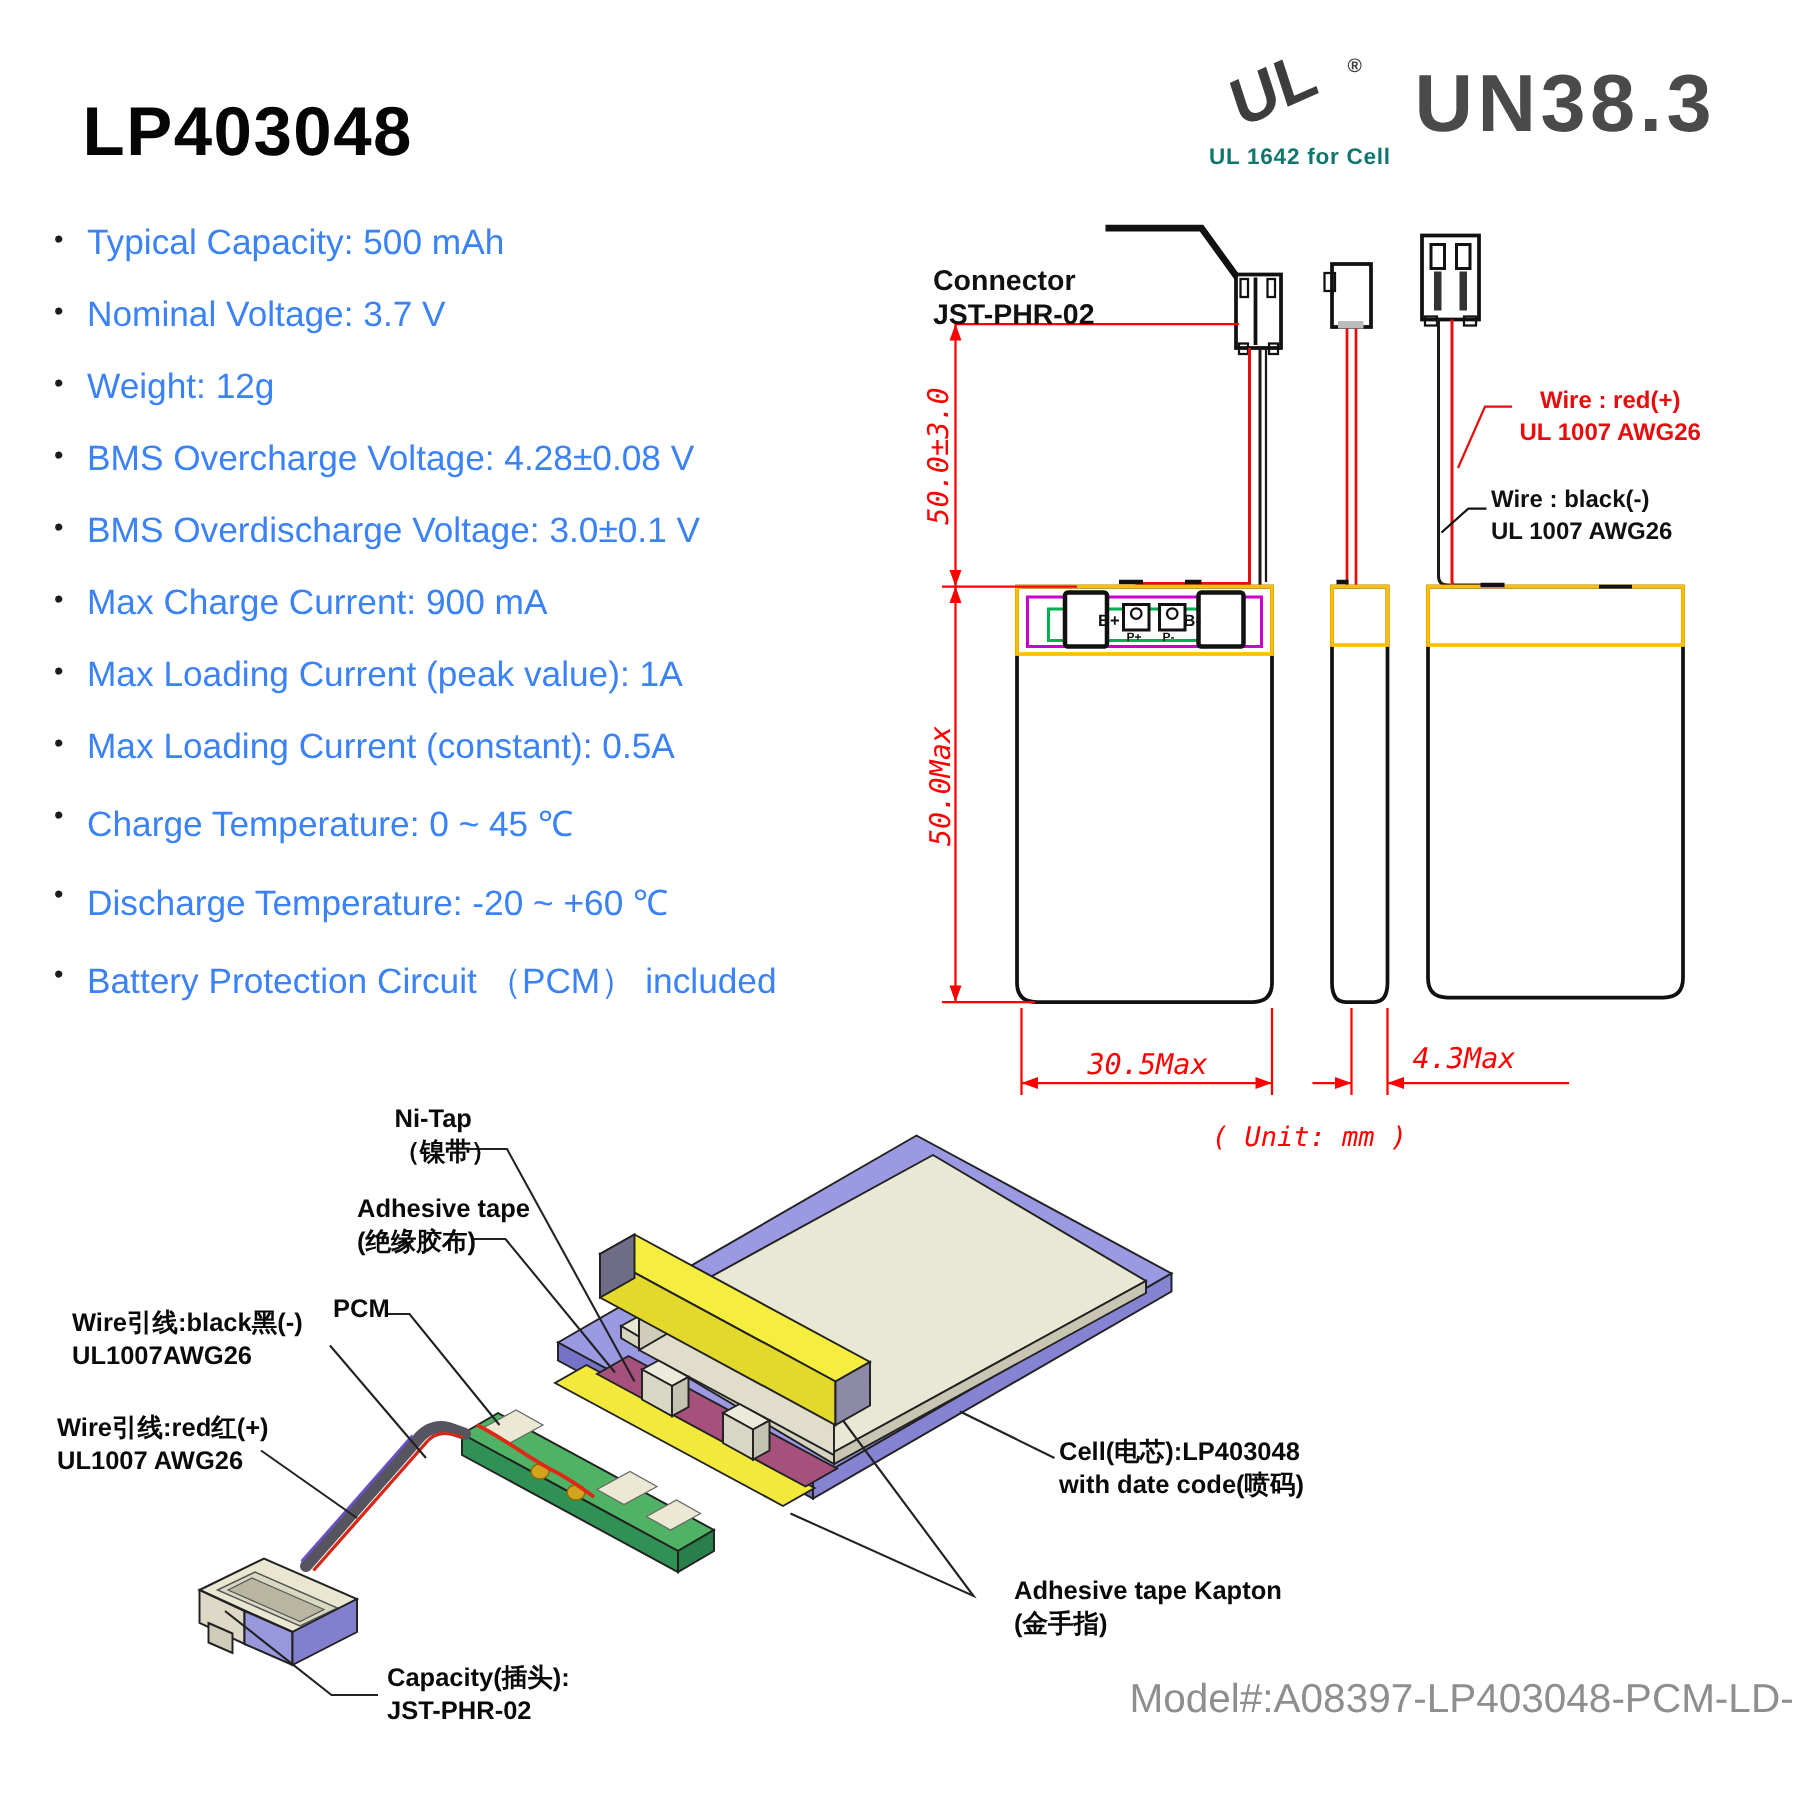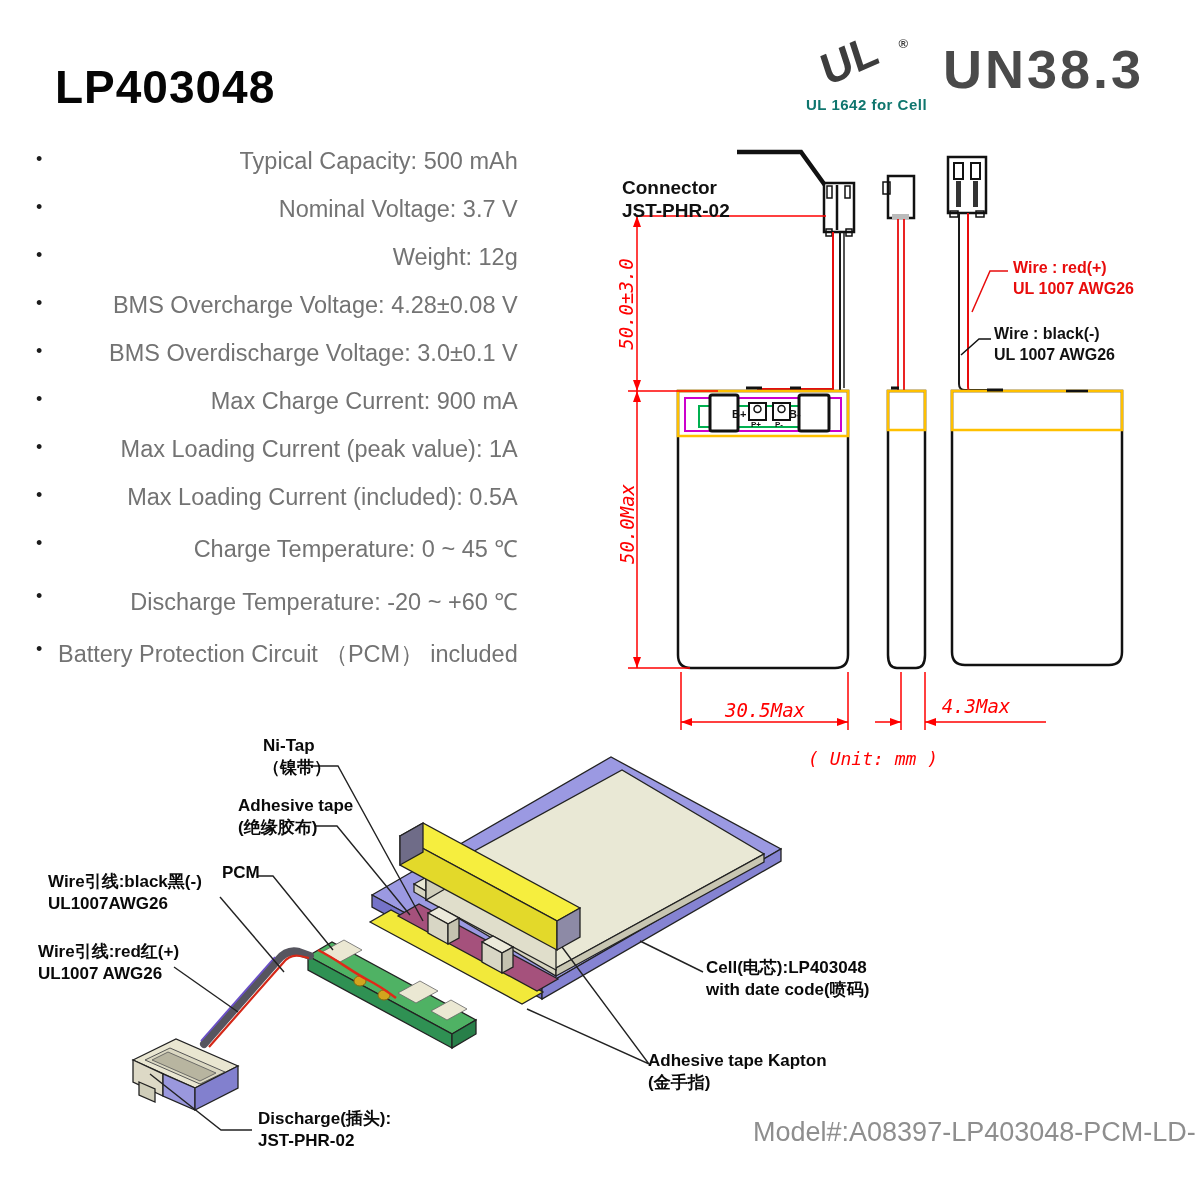--- a/index.html
+++ b/index.html
@@ -2,21 +2,21 @@
 <html><head>
 <meta charset="utf-8">
 <style>
   html,body{margin:0;padding:0;background:#fff;}
   #canvas{position:relative;width:1200px;height:1200px;background:#fff;overflow:hidden;
           font-family:"Liberation Sans",sans-serif;color:#111;}
   #art{position:absolute;left:0;top:0;width:1200px;height:1200px;}
   .abs{position:absolute;}
   .title{font-size:46px;font-weight:700;color:#050505;letter-spacing:1px;}
   .speclist{list-style:none;margin:0;padding:0;}
-  .speclist li{position:relative;font-size:23.5px;color:#737373;padding-left:22px;margin-bottom:21px;white-space:nowrap;text-align:right;}
+  .speclist li{position:relative;font-size:23.5px;color:#3b82f6;padding-left:22px;margin-bottom:21px;white-space:nowrap;}
   .speclist li::before{content:"•";position:absolute;left:0;top:1px;font-size:18px;color:#1c1c1c;}
   .un-text{font-size:54px;font-weight:700;color:#4a4a4a;letter-spacing:3px;}
   .ul-logo{display:inline-block;font-weight:900;font-size:44px;color:#3d3d3d;
            transform:rotate(-24deg) skewX(-6deg);line-height:1;}
   .ul-reg{font-size:13px;font-weight:700;color:#3d3d3d;position:absolute;right:-2px;top:-2px;}
   .ul-sub{font-size:15px;font-weight:700;color:#0f766e;letter-spacing:0.5px;}
   .dwg-label{font-size:19px;font-weight:700;color:#111;line-height:23px;white-space:nowrap;}
   .dim{font-family:"DejaVu Sans Mono",monospace;font-style:italic;font-size:19px;color:#ff0000;
        text-align:center;white-space:nowrap;}
   .dim-v{transform:rotate(-90deg);transform-origin:center;}
@@ -208,38 +208,38 @@
   <div class="abs un-text" style="left:943px;top:38px;">UN38.3</div>
 
   <ul class="abs speclist" style="left:36px;top:148px;">
     <li>Typical Capacity: 500 mAh</li>
     <li>Nominal Voltage: 3.7 V</li>
     <li>Weight: 12g</li>
     <li>BMS Overcharge Voltage: 4.28±0.08 V</li>
     <li>BMS Overdischarge Voltage: 3.0±0.1 V</li>
     <li>Max Charge Current: 900 mA</li>
     <li>Max Loading Current (peak value): 1A</li>
-    <li>Max Loading Current (included): 0.5A</li>
+    <li>Max Loading Current (constant): 0.5A</li>
     <li>Charge Temperature: 0 ~ 45 ℃</li>
     <li>Discharge Temperature: -20 ~ +60 ℃</li>
     <li>Battery Protection Circuit （PCM） included</li>
   </ul>
 
   <div class="abs dwg-label" style="left:622px;top:136px;margin-top:40px;">
     <span style="display:block">Connector</span>
     <span style="display:block">JST-PHR-02</span>
   </div>
 
   <div class="abs dim dim-v" style="left:580px;top:293px;width:92px;">50.0±3.0</div>
   <div class="abs dim dim-v" style="left:581px;top:513px;width:92px;">50.0Max</div>
   <div class="abs dim" style="left:715px;top:699px;width:100px;">30.5Max</div>
   <div class="abs dim" style="left:931px;top:695px;width:90px;">4.3Max</div>
   <div class="abs unit-note" style="left:808px;top:748px;">( Unit: mm )</div>
 
-  <div class="abs wire-lbl red" style="left:1013px;top:257px;">
+  <div class="abs wire-lbl red" style="left:1013px;top:257px;text-align:center;">
     <span style="display:block">Wire : red(+)</span>
     <span style="display:block">UL 1007 AWG26</span>
   </div>
   <div class="abs wire-lbl blk" style="left:994px;top:323px;">
     <span style="display:block">Wire : black(-)</span>
     <span style="display:block">UL 1007 AWG26</span>
   </div>
 
   <div class="abs pcb-txt" style="left:732px;top:408px;">B+</div>
   <div class="abs pcb-txt" style="left:789px;top:408px;">B-</div>
@@ -257,27 +257,27 @@
   <div class="abs iso-lbl" style="left:222px;top:862px;">PCM</div>
   <div class="abs iso-lbl" style="left:48px;top:871px;">
     <span style="display:block">Wire引线:black黑(-)</span>
     <span style="display:block">UL1007AWG26</span>
   </div>
   <div class="abs iso-lbl" style="left:38px;top:941px;">
     <span style="display:block">Wire引线:red红(+)</span>
     <span style="display:block">UL1007 AWG26</span>
   </div>
   <div class="abs iso-lbl" style="left:258px;top:1108px;">
-    <span style="display:block">Discharge(插头):</span>
+    <span style="display:block">Capacity(插头):</span>
     <span style="display:block">JST-PHR-02</span>
   </div>
   <div class="abs iso-lbl" style="left:706px;top:957px;">
     <span style="display:block">Cell(电芯):LP403048</span>
     <span style="display:block">with date code(喷码)</span>
   </div>
-  <div class="abs iso-lbl" style="left:648px;top:1050px;">
+  <div class="abs iso-lbl" style="left:676px;top:1050px;">
     <span style="display:block">Adhesive tape Kapton</span>
     <span style="display:block">(金手指)</span>
   </div>
 
   <div class="abs model" style="left:753px;top:1117px;">Model#:A08397-LP403048-PCM-LD-</div>
 
 </div>
 
 </body></html>

